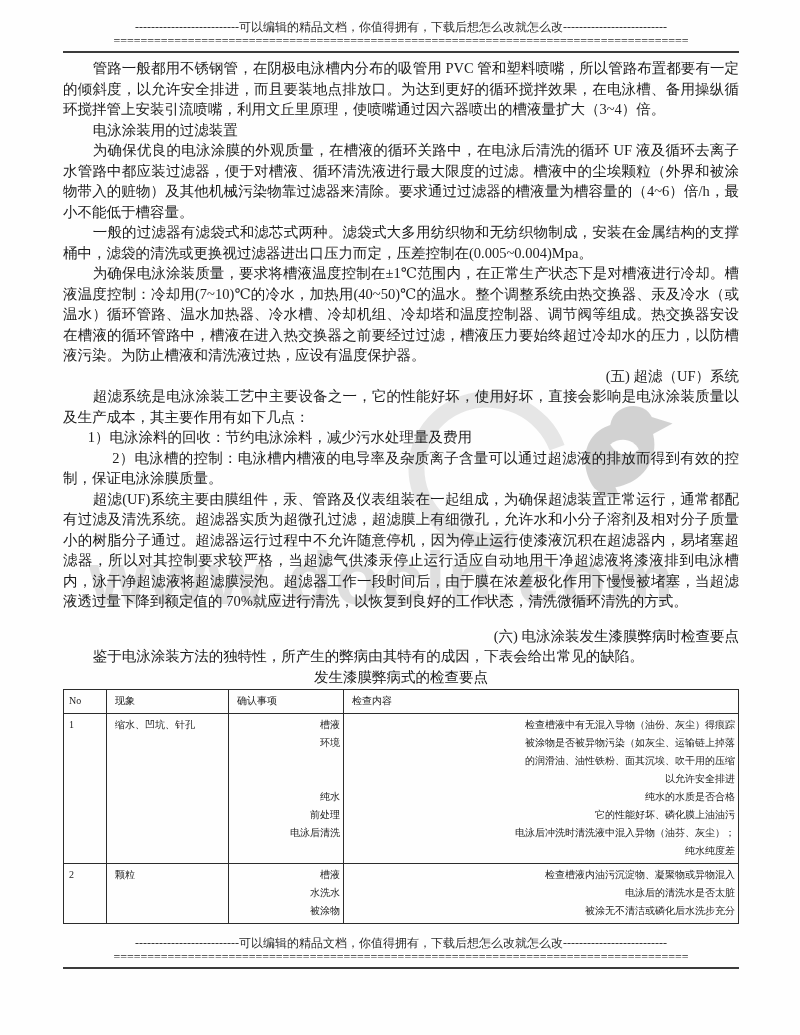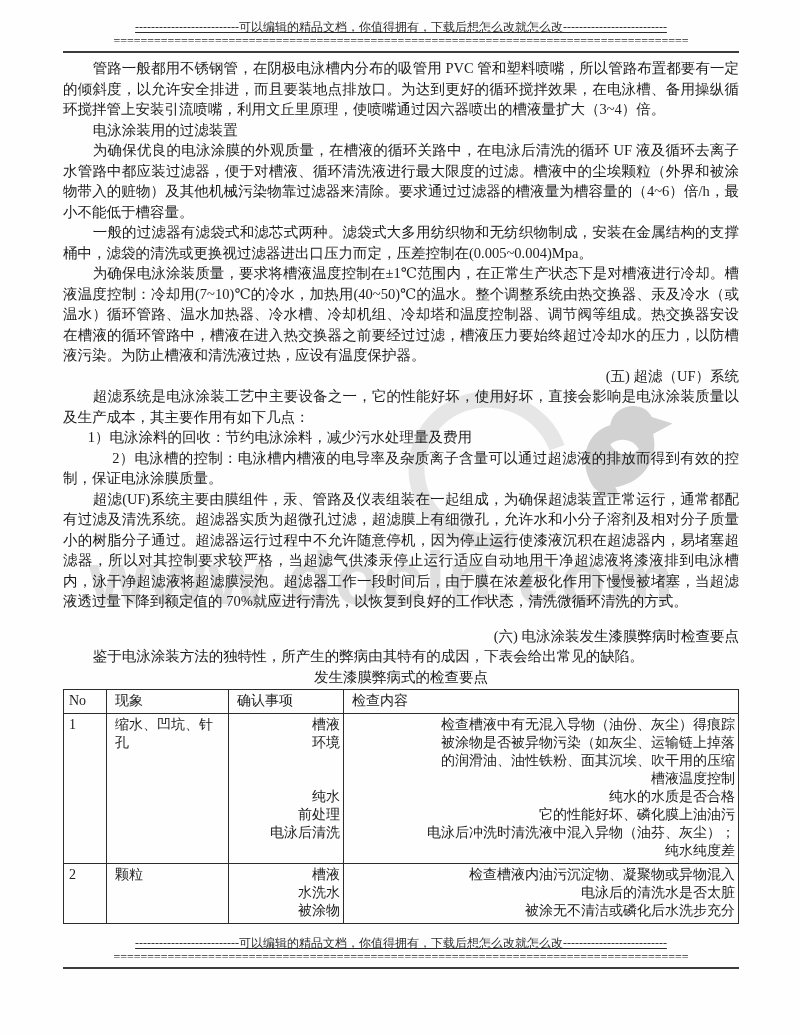--- a/index.html
+++ b/index.html
@@ -4,38 +4,38 @@
 <style>
   html,body { margin:0; padding:0; background:#ffffff; }
   .page {
     position:relative; width:800px; height:1035px; background:#fefefe;
     font-family:"Liberation Serif","DejaVu Serif",serif; color:#1c1c1c;
     overflow:hidden;
   }
   .inner { position:relative; z-index:1; padding:20px 61px 0 63px; }
 
   
-  .hnote { text-align:center; font-size:12px; line-height:15px; color:#2b2b2b; white-space:nowrap; overflow:hidden;text-decoration:underline; }
+  .hnote { text-align:center; font-size:12px; line-height:15px; color:#2b2b2b; white-space:nowrap; overflow:hidden; }
   .heq   { text-align:center; font-size:12px; line-height:11px; color:#2b2b2b; white-space:nowrap; overflow:hidden; margin-top:1px; }
   .hrule { border:0; border-top:2px solid #3c3c3c; margin:4px 0 0 0; }
 
   
   .doc { margin-top:5px; font-size:14.5px; line-height:20.5px; text-align:justify; }
   .doc p { margin:0; }
   .para    { text-indent:2.05em; }
   .subhead { text-indent:2.05em; text-align:left; }
   .section { text-indent:0.8em;  text-align:right; }
   .li1     { text-indent:1.7em;  text-align:left; }
   .li2     { text-indent:3.4em; }
   .pre-gap { margin-top:14px !important; }
   .tbl-title { text-indent:0; text-align:center; }
 
   
   table.defects { width:675px; border-collapse:collapse; table-layout:fixed;
-    font-size:14px; line-height:18px; margin-top:2px; }
+    font-size:10px; line-height:18px; margin-top:2px; }
   table.defects th, table.defects td {
     border:1.5px solid #2c2c2c; vertical-align:top; text-align:left;
     font-weight:normal; padding:2px 3px 3px 8px; }
   table.defects th.c-no, table.defects td.c-no { padding-left:5px; }
   .tline { min-height:18px;text-align:right; }
 
   
   .ftr { margin-top:12px; }
 
   
@@ -114,21 +114,21 @@
                   <div class="tline">电泳后清洗</div>
                   <div class="tline"></div>
                 </div>
               </td>
               <td>
                 <div>
 
                 <div class="tline">检查槽液中有无混入导物（油份、灰尘）得痕踪</div>
                   <div class="tline">被涂物是否被异物污染（如灰尘、运输链上掉落</div>
                   <div class="tline">的润滑油、油性铁粉、面其沉埃、吹干用的压缩</div>
-                  <div class="tline">槽液温度控制</div>
+                  <div class="tline">以允许安全排进</div>
                   <div class="tline">纯水的水质是否合格</div>
                   <div class="tline">它的性能好坏、磷化膜上油油污</div>
                   <div class="tline">电泳后冲洗时清洗液中混入异物（油芬、灰尘）；</div>
                   <div class="tline">纯水纯度差</div>
                 </div>
               </td>
             </tr>
 
             <tr>
               <td class="c-no">2</td>

